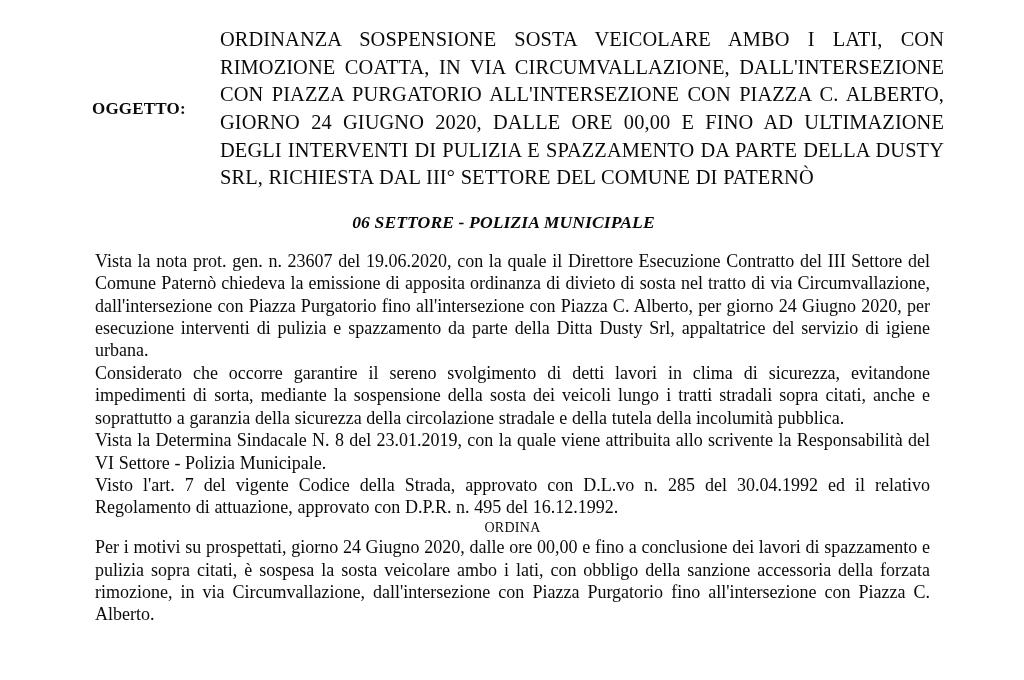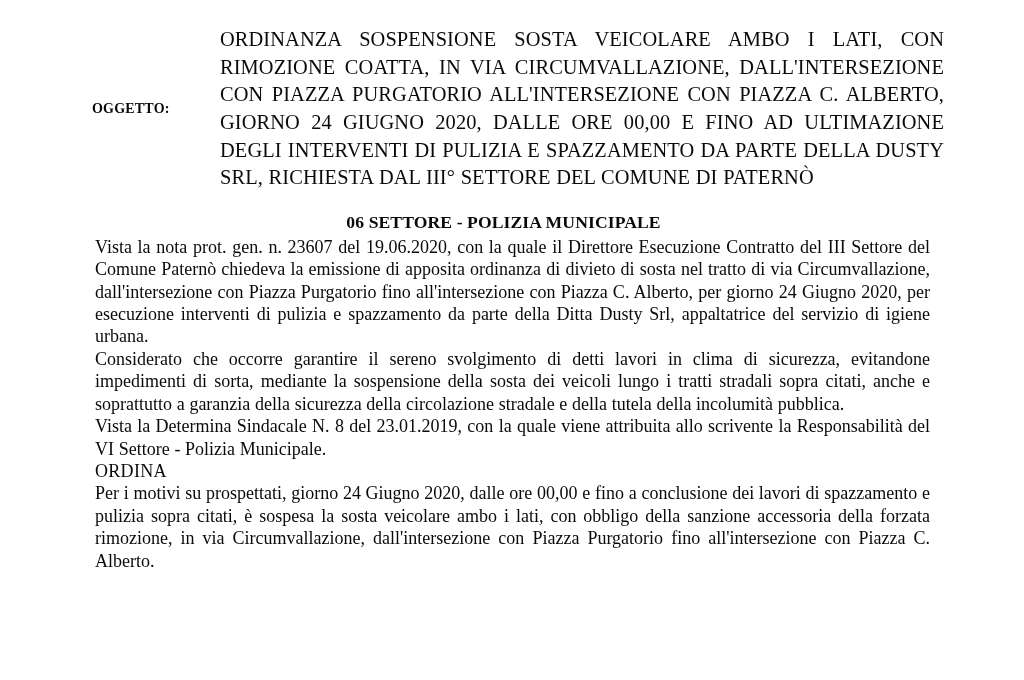--- a/index.html
+++ b/index.html
@@ -34,21 +34,21 @@
     width: 220px;
     flex: 0 0 220px;
     padding-left: 92px;
     box-sizing: border-box;
     display: flex;
     align-items: center;
   }
 
   .subject-label {
     font-weight: bold;
-    font-size: 14px;
+    font-size: 17px;
     letter-spacing: 0.2px;
     white-space: nowrap;
   }
 
   .subject-title-cell {
     flex: 1 1 auto;
     padding-right: 80px;
     box-sizing: border-box;
   }
 
@@ -62,40 +62,42 @@
     word-spacing: 0.5px;
   }
 
   
   .dept-heading {
     text-align: center;
     font-weight: bold;
     font-size: 17.6px;
     margin: 20px 17px 0 0;
     letter-spacing: 0.1px;
+    font-style: italic;
   }
 
   
   .body-area {
     padding: 0 94px 0 95px;
-    margin-top: 3px;
+    margin-top: 17px;
   }
 
   .body-par {
     margin: 0;
     font-size: 18px;
     line-height: 1.245;
     text-align: justify;
     text-align-last: left;
     word-spacing: 0.2px;
   }
 
   .ordina-heading {
     margin: 0;
-    font-size: 18px;
+    text-align: center;
+    font-size: 14px;
     line-height: 1.245;
     font-weight: normal;
     letter-spacing: 0.3px;
   }
 </style>
 </head>
 <body>
 
 <div class="page">
 
@@ -111,20 +113,21 @@
   <div class="dept-heading">06 SETTORE - POLIZIA MUNICIPALE</div>
 
   <div class="body-area">
 
     <p class="body-par">Vista la nota  prot. gen. n. 23607 del 19.06.2020,  con la quale il Direttore Esecuzione Contratto del  III Settore  del  Comune Paternò  chiedeva la emissione di apposita ordinanza di divieto di sosta  nel tratto di via Circumvallazione, dall'intersezione con Piazza Purgatorio fino all'intersezione con Piazza C. Alberto,  per giorno 24 Giugno 2020, per esecuzione interventi di pulizia e spazzamento  da parte della Ditta Dusty Srl, appaltatrice del servizio di igiene urbana.</p>
 
     <p class="body-par">Considerato  che occorre garantire il sereno svolgimento di detti lavori in clima di sicurezza, evitandone impedimenti di sorta, mediante la sospensione della sosta dei veicoli lungo i tratti stradali sopra citati,  anche e soprattutto a garanzia della sicurezza della circolazione stradale e della tutela della incolumità pubblica.</p>
 
     <p class="body-par">Vista la Determina Sindacale  N. 8 del 23.01.2019,  con la quale viene attribuita allo scrivente la Responsabilità del VI  Settore - Polizia Municipale.</p>
 
+    <p class="body-par">Visto l'art. 7 del vigente Codice della Strada, approvato con D.L.vo n. 285 del 30.04.1992 ed il relativo Regolamento di attuazione, approvato con D.P.R. n. 495 del 16.12.1992.</p>
 
     <p class="ordina-heading">ORDINA</p>
 
     <p class="body-par">Per i motivi su prospettati,  giorno 24  Giugno 2020,  dalle ore 00,00 e fino a conclusione dei lavori di spazzamento e pulizia  sopra citati, è  sospesa la  sosta veicolare ambo i lati, con obbligo della sanzione accessoria della forzata rimozione, in  via Circumvallazione, dall'intersezione con Piazza Purgatorio fino all'intersezione con Piazza C. Alberto.</p>
 
   </div>
 
 </div>
 
 </body></html>

